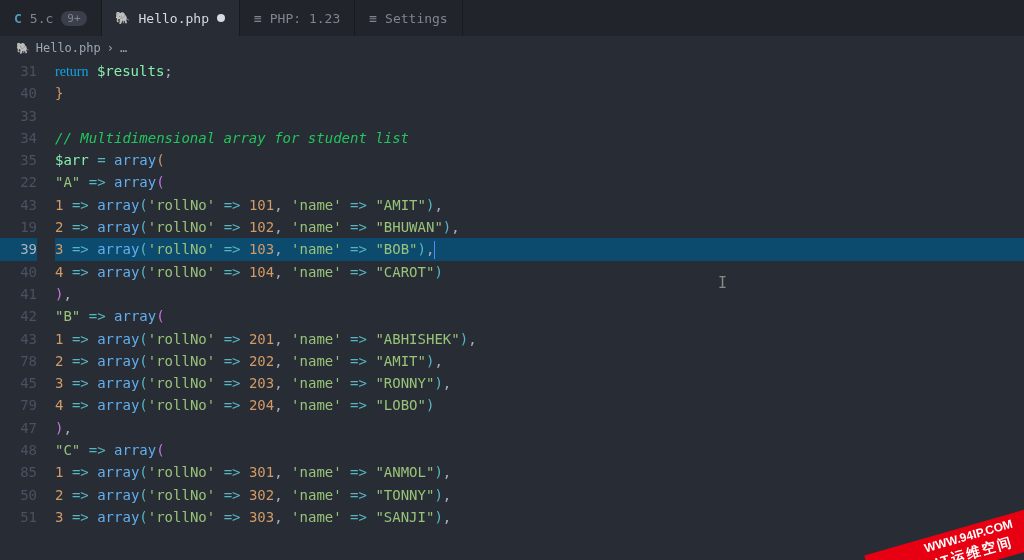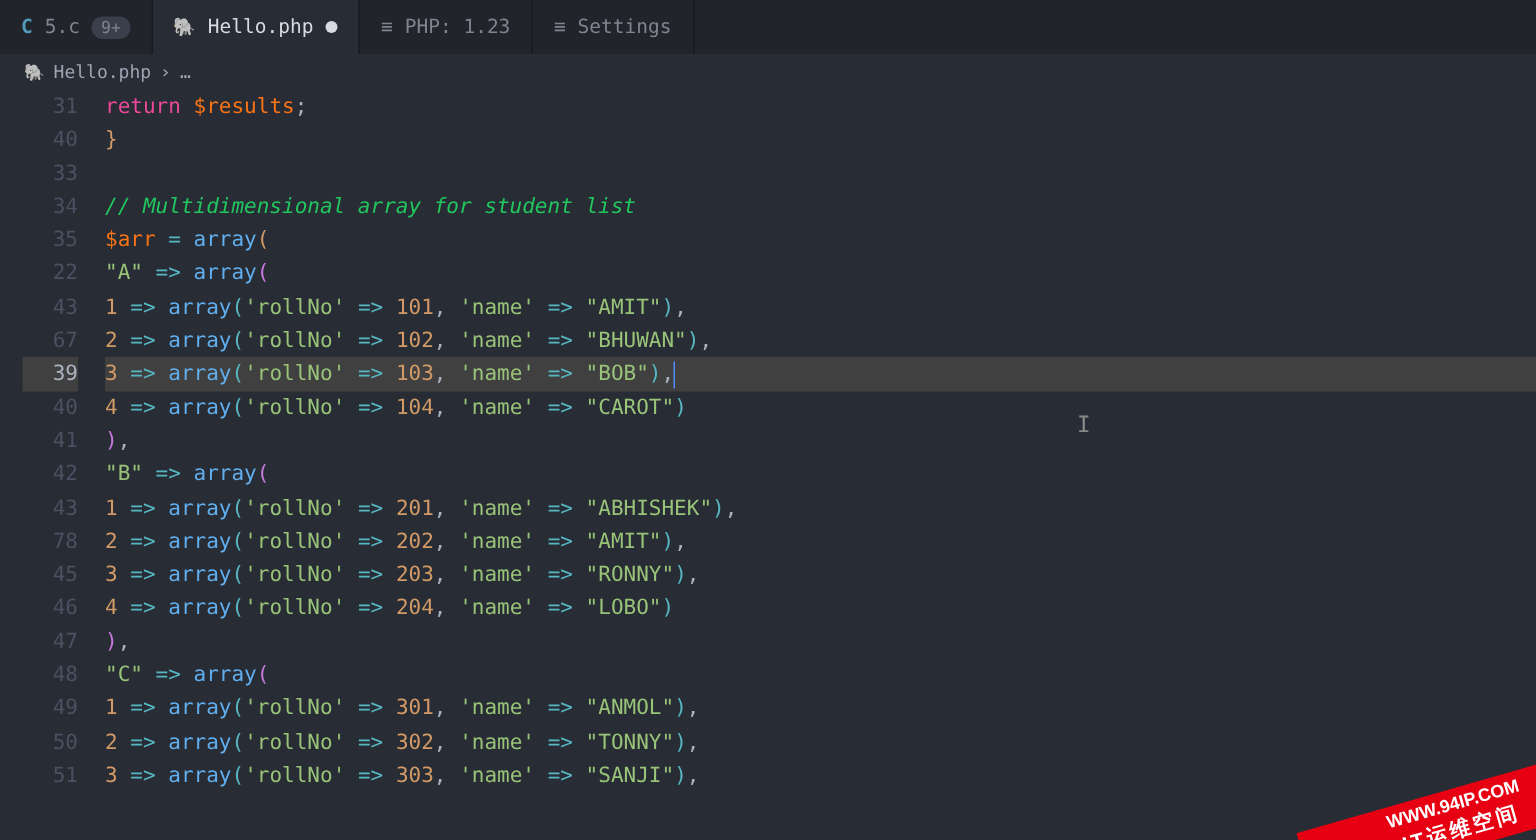--- a/index.html
+++ b/index.html
@@ -54,41 +54,40 @@
   gap: 6px;
   padding: 4px 16px;
   font-size: 12px;
   color: #9da5b4;
   height: 24px;
 }
 .breadcrumb .php-icon { color: #a074c4; font-size: 11px; }
 .editor {
   display: flex;
   height: calc(100% - 60px);
-  padding-left: 15px;
 }
 .gutter {
   width: 55px;
   text-align: right;
   padding-right: 18px;
   color: #495162;
   user-select: none;
 }
 .code {
   flex: 1;
   white-space: pre;
 }
 .line {
   height: 22.3px;
   line-height: 22.3px;
 }
-.line.current { background: #404040; }
+.line.current { background: #0c4a6e; }
 .gutter .line.current { color: #abb2bf; }
-.tok-kw { color: #ec4899; }
-.tok-var { color: #f97316; }
+.tok-kw { color: #0ea5e9; font-family: Liberation Serif, serif; }
+.tok-var { color: #86efac; }
 .tok-func { color: #61afef; }
 .tok-str { color: #98c379; }
 .tok-num { color: #d19a66; }
 .tok-op { color: #56b6c2; }
 .tok-punct { color: #abb2bf; }
 .tok-comment { color: #22c55e; font-style: italic; }
 .tok-paren-yellow { color: #d19a66; }
 .tok-paren-purple { color: #c678dd; }
 .tok-paren-blue { color: #56b6c2; }
 .cursor {
@@ -174,32 +173,32 @@
 
 <div class="editor">
   <div class="gutter" id="gutter">
       <div class="line">31</div>
       <div class="line">40</div>
       <div class="line">33</div>
       <div class="line">34</div>
       <div class="line">35</div>
       <div class="line">22</div>
       <div class="line">43</div>
-      <div class="line">67</div>
+      <div class="line">19</div>
       <div class="line current">39</div>
       <div class="line">40</div>
       <div class="line">41</div>
       <div class="line">42</div>
       <div class="line">43</div>
       <div class="line">78</div>
       <div class="line">45</div>
-      <div class="line">46</div>
+      <div class="line">79</div>
       <div class="line">47</div>
       <div class="line">48</div>
-      <div class="line">49</div>
+      <div class="line">85</div>
       <div class="line">50</div>
       <div class="line">51</div>
     </div>
   <div class="code" id="code"><div class="line"><span class="tok-kw">return</span><span class="tok-punct"> </span><span class="tok-var">$results</span><span class="tok-punct">;</span></div><div class="line"><span class="tok-paren-yellow">}</span></div><div class="line"></div><div class="line"><span class="tok-comment">// Multidimensional array for student list</span></div><div class="line"><span class="tok-var">$arr</span><span class="tok-punct"> </span><span class="tok-op">=</span><span class="tok-punct"> </span><span class="tok-func">array</span><span class="tok-paren-yellow">(</span></div><div class="line"><span class="tok-str">"A"</span><span class="tok-punct"> </span><span class="tok-op">=&gt;</span><span class="tok-punct"> </span><span class="tok-func">array</span><span class="tok-paren-purple">(</span></div><div class="line"><span class="tok-num">1</span><span class="tok-punct"> </span><span class="tok-op">=&gt;</span><span class="tok-punct"> </span><span class="tok-func">array</span><span class="tok-paren-blue">(</span><span class="tok-str">'rollNo'</span><span class="tok-punct"> </span><span class="tok-op">=&gt;</span><span class="tok-punct"> </span><span class="tok-num">101</span><span class="tok-punct">, </span><span class="tok-str">'name'</span><span class="tok-punct"> </span><span class="tok-op">=&gt;</span><span class="tok-punct"> </span><span class="tok-str">"AMIT"</span><span class="tok-paren-blue">)</span><span class="tok-punct">,</span></div><div class="line"><span class="tok-num">2</span><span class="tok-punct"> </span><span class="tok-op">=&gt;</span><span class="tok-punct"> </span><span class="tok-func">array</span><span class="tok-paren-blue">(</span><span class="tok-str">'rollNo'</span><span class="tok-punct"> </span><span class="tok-op">=&gt;</span><span class="tok-punct"> </span><span class="tok-num">102</span><span class="tok-punct">, </span><span class="tok-str">'name'</span><span class="tok-punct"> </span><span class="tok-op">=&gt;</span><span class="tok-punct"> </span><span class="tok-str">"BHUWAN"</span><span class="tok-paren-blue">)</span><span class="tok-punct">,</span></div><div class="line current"><span class="tok-num">3</span><span class="tok-punct"> </span><span class="tok-op">=&gt;</span><span class="tok-punct"> </span><span class="tok-func">array</span><span class="tok-paren-blue">(</span><span class="tok-str">'rollNo'</span><span class="tok-punct"> </span><span class="tok-op">=&gt;</span><span class="tok-punct"> </span><span class="tok-num">103</span><span class="tok-punct">, </span><span class="tok-str">'name'</span><span class="tok-punct"> </span><span class="tok-op">=&gt;</span><span class="tok-punct"> </span><span class="tok-str">"BOB"</span><span class="tok-paren-blue">)</span><span class="tok-punct">,</span><span class="cursor"></span></div><div class="line"><span class="tok-num">4</span><span class="tok-punct"> </span><span class="tok-op">=&gt;</span><span class="tok-punct"> </span><span class="tok-func">array</span><span class="tok-paren-blue">(</span><span class="tok-str">'rollNo'</span><span class="tok-punct"> </span><span class="tok-op">=&gt;</span><span class="tok-punct"> </span><span class="tok-num">104</span><span class="tok-punct">, </span><span class="tok-str">'name'</span><span class="tok-punct"> </span><span class="tok-op">=&gt;</span><span class="tok-punct"> </span><span class="tok-str">"CAROT"</span><span class="tok-paren-blue">)</span></div><div class="line"><span class="tok-paren-purple">)</span><span class="tok-punct">,</span></div><div class="line"><span class="tok-str">"B"</span><span class="tok-punct"> </span><span class="tok-op">=&gt;</span><span class="tok-punct"> </span><span class="tok-func">array</span><span class="tok-paren-purple">(</span></div><div class="line"><span class="tok-num">1</span><span class="tok-punct"> </span><span class="tok-op">=&gt;</span><span class="tok-punct"> </span><span class="tok-func">array</span><span class="tok-paren-blue">(</span><span class="tok-str">'rollNo'</span><span class="tok-punct"> </span><span class="tok-op">=&gt;</span><span class="tok-punct"> </span><span class="tok-num">201</span><span class="tok-punct">, </span><span class="tok-str">'name'</span><span class="tok-punct"> </span><span class="tok-op">=&gt;</span><span class="tok-punct"> </span><span class="tok-str">"ABHISHEK"</span><span class="tok-paren-blue">)</span><span class="tok-punct">,</span></div><div class="line"><span class="tok-num">2</span><span class="tok-punct"> </span><span class="tok-op">=&gt;</span><span class="tok-punct"> </span><span class="tok-func">array</span><span class="tok-paren-blue">(</span><span class="tok-str">'rollNo'</span><span class="tok-punct"> </span><span class="tok-op">=&gt;</span><span class="tok-punct"> </span><span class="tok-num">202</span><span class="tok-punct">, </span><span class="tok-str">'name'</span><span class="tok-punct"> </span><span class="tok-op">=&gt;</span><span class="tok-punct"> </span><span class="tok-str">"AMIT"</span><span class="tok-paren-blue">)</span><span class="tok-punct">,</span></div><div class="line"><span class="tok-num">3</span><span class="tok-punct"> </span><span class="tok-op">=&gt;</span><span class="tok-punct"> </span><span class="tok-func">array</span><span class="tok-paren-blue">(</span><span class="tok-str">'rollNo'</span><span class="tok-punct"> </span><span class="tok-op">=&gt;</span><span class="tok-punct"> </span><span class="tok-num">203</span><span class="tok-punct">, </span><span class="tok-str">'name'</span><span class="tok-punct"> </span><span class="tok-op">=&gt;</span><span class="tok-punct"> </span><span class="tok-str">"RONNY"</span><span class="tok-paren-blue">)</span><span class="tok-punct">,</span></div><div class="line"><span class="tok-num">4</span><span class="tok-punct"> </span><span class="tok-op">=&gt;</span><span class="tok-punct"> </span><span class="tok-func">array</span><span class="tok-paren-blue">(</span><span class="tok-str">'rollNo'</span><span class="tok-punct"> </span><span class="tok-op">=&gt;</span><span class="tok-punct"> </span><span class="tok-num">204</span><span class="tok-punct">, </span><span class="tok-str">'name'</span><span class="tok-punct"> </span><span class="tok-op">=&gt;</span><span class="tok-punct"> </span><span class="tok-str">"LOBO"</span><span class="tok-paren-blue">)</span></div><div class="line"><span class="tok-paren-purple">)</span><span class="tok-punct">,</span></div><div class="line"><span class="tok-str">"C"</span><span class="tok-punct"> </span><span class="tok-op">=&gt;</span><span class="tok-punct"> </span><span class="tok-func">array</span><span class="tok-paren-purple">(</span></div><div class="line"><span class="tok-num">1</span><span class="tok-punct"> </span><span class="tok-op">=&gt;</span><span class="tok-punct"> </span><span class="tok-func">array</span><span class="tok-paren-blue">(</span><span class="tok-str">'rollNo'</span><span class="tok-punct"> </span><span class="tok-op">=&gt;</span><span class="tok-punct"> </span><span class="tok-num">301</span><span class="tok-punct">, </span><span class="tok-str">'name'</span><span class="tok-punct"> </span><span class="tok-op">=&gt;</span><span class="tok-punct"> </span><span class="tok-str">"ANMOL"</span><span class="tok-paren-blue">)</span><span class="tok-punct">,</span></div><div class="line"><span class="tok-num">2</span><span class="tok-punct"> </span><span class="tok-op">=&gt;</span><span class="tok-punct"> </span><span class="tok-func">array</span><span class="tok-paren-blue">(</span><span class="tok-str">'rollNo'</span><span class="tok-punct"> </span><span class="tok-op">=&gt;</span><span class="tok-punct"> </span><span class="tok-num">302</span><span class="tok-punct">, </span><span class="tok-str">'name'</span><span class="tok-punct"> </span><span class="tok-op">=&gt;</span><span class="tok-punct"> </span><span class="tok-str">"TONNY"</span><span class="tok-paren-blue">)</span><span class="tok-punct">,</span></div><div class="line"><span class="tok-num">3</span><span class="tok-punct"> </span><span class="tok-op">=&gt;</span><span class="tok-punct"> </span><span class="tok-func">array</span><span class="tok-paren-blue">(</span><span class="tok-str">'rollNo'</span><span class="tok-punct"> </span><span class="tok-op">=&gt;</span><span class="tok-punct"> </span><span class="tok-num">303</span><span class="tok-punct">, </span><span class="tok-str">'name'</span><span class="tok-punct"> </span><span class="tok-op">=&gt;</span><span class="tok-punct"> </span><span class="tok-str">"SANJI"</span><span class="tok-paren-blue">)</span><span class="tok-punct">,</span></div></div>
 </div>
 
 <span class="ibeam">𝙸</span>
 
 <div class="watermark">
   <div class="banner">WWW.94IP.COM</div>

